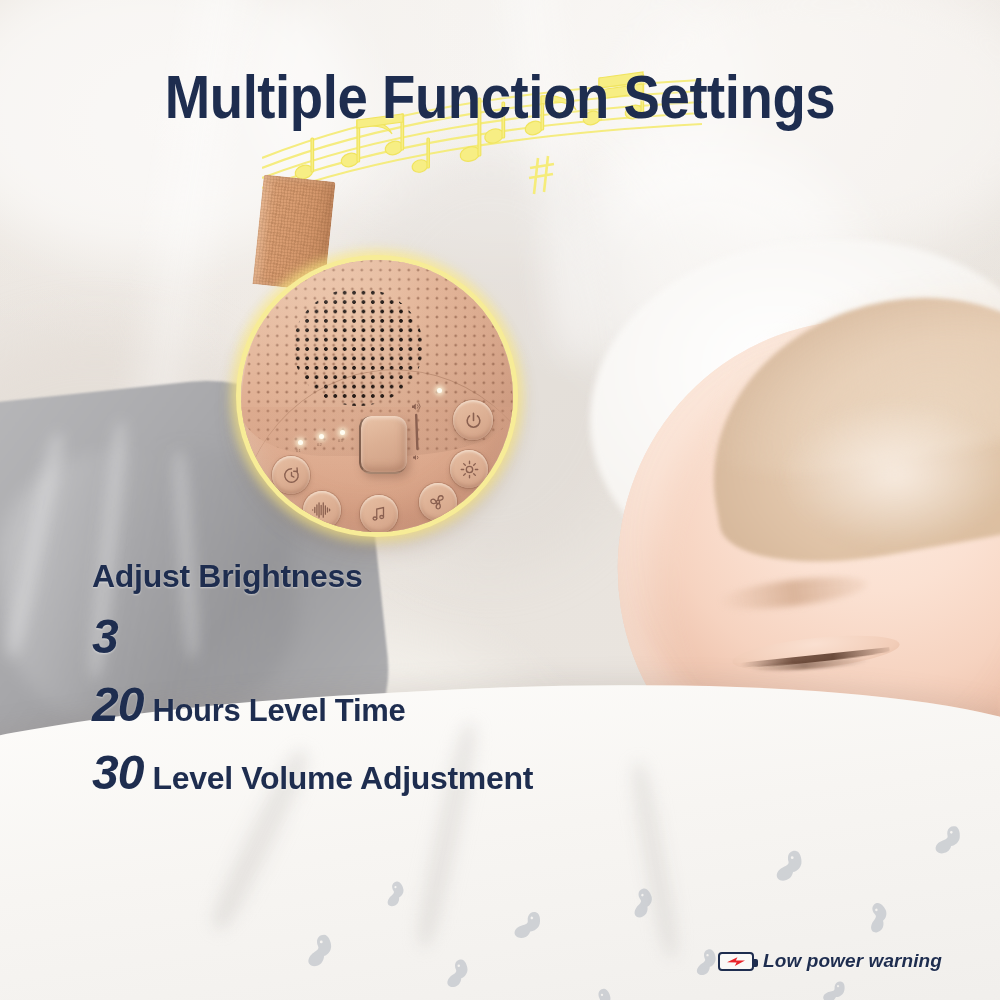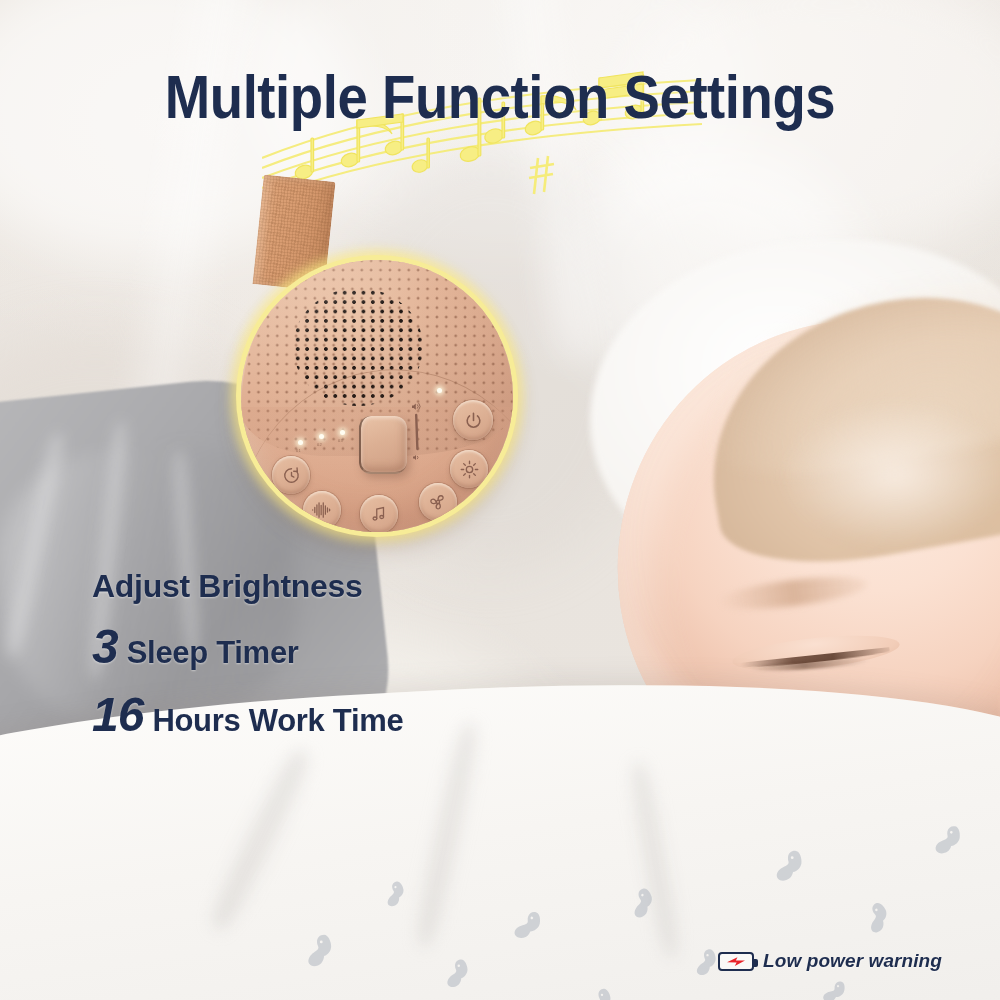--- a/index.html
+++ b/index.html
@@ -342,21 +342,21 @@
   .feat .num{
     font-weight:700; font-style:italic; font-size:48px; line-height:1.05;
     letter-spacing:-1px; margin-right:9px;
     text-shadow:0 1px 2px rgba(255,255,255,.45);
   }
   .feat .lbl{
     font-weight:700; font-size:31px; line-height:1.05;
     letter-spacing:-.3px;
     text-shadow:0 1px 2px rgba(255,255,255,.45);
   }
-  .feat.f-brightness{ margin-top:10px; margin-bottom:18px; }
+  .feat.f-brightness{ margin-bottom:18px; }
   .feat.f-brightness .lbl{ font-size:32px; }
   .feat.f-mah .lbl{ font-size:26px; font-weight:700; }
   .feat.f-mah{ margin-bottom:26px; }
   .feat.f-sleep{ margin-bottom:18px; }
   .feat.f-hours{ margin-bottom:18px; }
   .feat.f-volume .lbl{ font-size:32px; }
 
   
   .warn{
     position:absolute; left:718px; top:950px;
@@ -586,25 +586,28 @@
   </div>
 
   <div class="title">Multiple Function Settings</div>
 
   <div class="features">
     <div class="feat f-brightness">
       <span class="lbl">Adjust Brightness</span>
     </div>
     <div class="feat f-sleep">
       <span class="num">3</span>
-      <span class="lbl">Sleep Timer</span>
     </div>
     <div class="feat f-hours">
-      <span class="num">16</span>
-      <span class="lbl">Hours Work Time</span>
+      <span class="num">20</span>
+      <span class="lbl">Hours Level Time</span>
+    </div>
+    <div class="feat f-volume">
+      <span class="num">30</span>
+      <span class="lbl">Level Volume Adjustment</span>
     </div>
   </div>
 
   <div class="warn">
     <div class="batt">
       <svg width="22" height="13" viewBox="0 0 22 13" fill="#e8232a">
         <path d="M2 7.2 L12.5 2.2 L10.8 5.6 L20 5.4 L9.8 10.9 L11.6 7.4 Z"></path>
       </svg>
     </div>
     <div class="warn-text">Low power warning</div>

